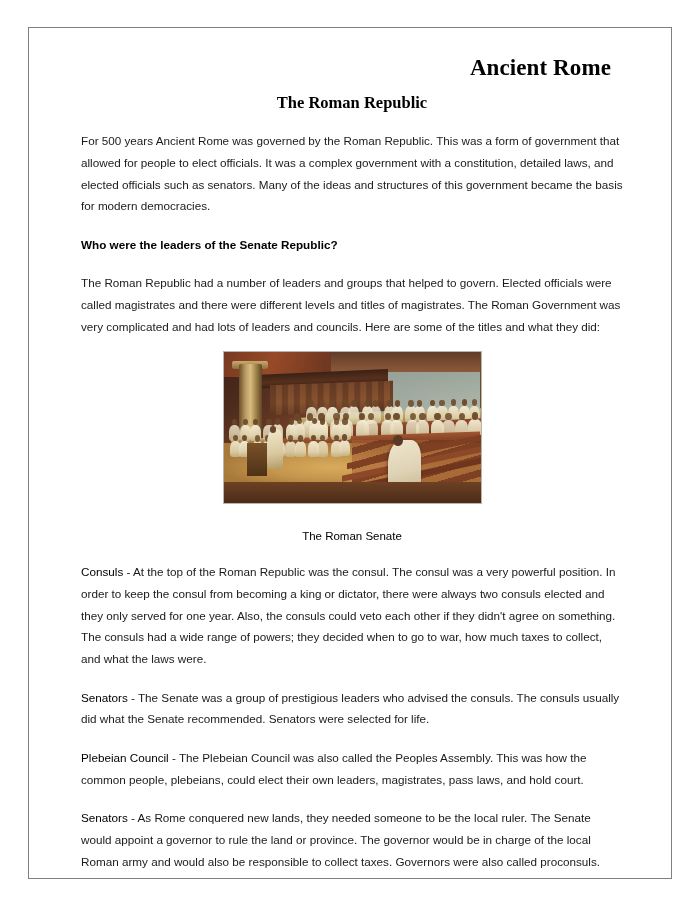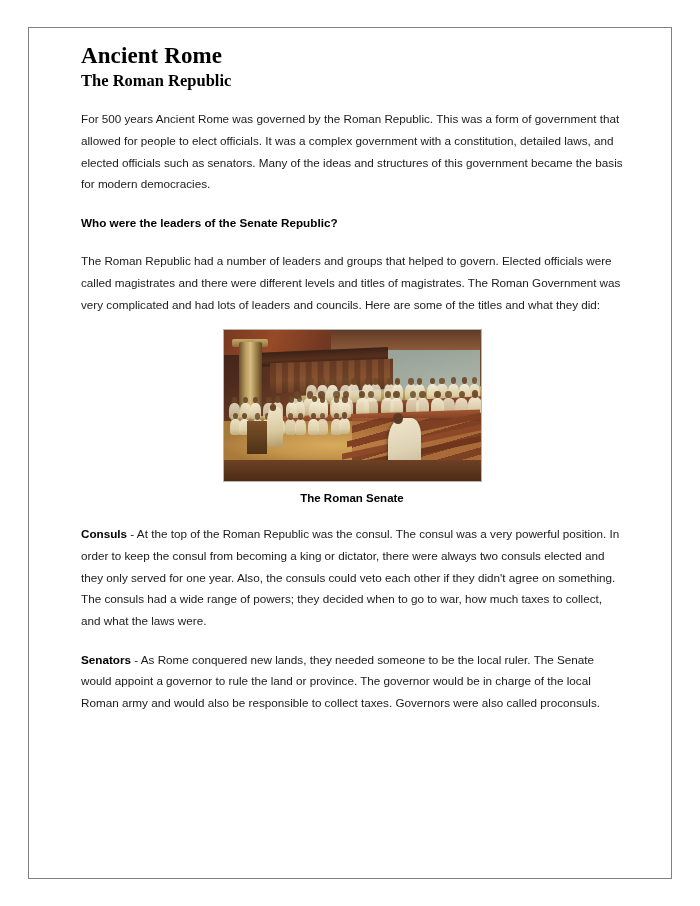--- a/index.html
+++ b/index.html
@@ -28,71 +28,71 @@
   .page-inner {
     position: absolute;
     left: 52px;
     top: 15px;
     width: 542px;
   }
   .doc-title {
     font-family: "Liberation Serif", serif;
     font-weight: bold;
     font-size: 23px;
-    text-align: left;
+    text-align: right;
     line-height: 1.15;
-    margin: 0;
+    margin: 12px;
     letter-spacing: 0.1px;
   }
   .doc-subtitle {
     font-family: "Liberation Serif", serif;
     font-weight: bold;
     font-size: 16.5px;
-    text-align: left;
+    text-align: center;
     line-height: 1.2;
     margin: 2px 0 0 0;
   }
   .body-para {
     font-size: 11.7px;
     line-height: 1.85;
     text-align: left;
     margin: 17px 0 0 0;
     color: #1a1a1a;
   }
   .section-heading {
     font-size: 11.7px;
     font-weight: bold;
     line-height: 1.85;
     margin: 17px 0 0 0;
     color: #000000;
   }
   .term {
-    font-weight: bold;
+    font-weight: normal;
     color: #000000;
   }
 
   
   .figure-block {
     margin: 14px 0 0 0;
     text-align: center;
   }
   .figure-img {
     position: relative;
     display: inline-block;
     width: 259px;
     height: 153px;
     border: 1px solid #b9b4ae;
     box-sizing: border-box;
     overflow: hidden;
     background: #6d4a2f;
   }
   .figure-caption {
     font-size: 11.5px;
-    font-weight: bold;
-    margin-top: 4px;
+    font-weight: normal;
+    margin-top: 20px;
     line-height: 1.4;
   }
 
   
   .pl { position: absolute; }
   .wall-right {
     left: 34%; top: 0; width: 66%; height: 63%;
     background:
       radial-gradient(ellipse 60% 50% at 40% 70%, rgba(150,160,150,0.55), rgba(120,132,124,0) 70%),
       linear-gradient(170deg, #8e9a93 0%, #9aa49a 35%, #aab2a6 62%, #b6b9a6 100%);
@@ -329,17 +329,19 @@
         <span class="pl speaker-head"></span>
         <span class="pl catiline"></span>
         <span class="pl catiline-head"></span>
         <span class="pl floor-front"></span>
       </div>
       <div class="figure-caption">The Roman Senate</div>
     </div>
 
     <div id="entries-container">
         <p class="body-para"><span class="term">Consuls</span><span> - </span><span>At the top of the Roman Republic was the consul. The consul was a very powerful position. In order to keep the consul from becoming a king or dictator, there were always two consuls elected and they only served for one year. Also, the consuls could veto each other if they didn't agree on something. The consuls had a wide range of powers; they decided when to go to war, how much taxes to collect, and what the laws were.</span></p>
+        <p class="body-para"><span class="term">Senators</span><span> - </span><span>The Senate was a group of prestigious leaders who advised the consuls. The consuls usually did what the Senate recommended. Senators were selected for life.</span></p>
+        <p class="body-para"><span class="term">Plebeian Council</span><span> - </span><span>The Plebeian Council was also called the Peoples Assembly. This was how the common people, plebeians, could elect their own leaders, magistrates, pass laws, and hold court.</span></p>
         <p class="body-para"><span class="term">Senators</span><span> - </span><span>As Rome conquered new lands, they needed someone to be the local ruler. The Senate would appoint a governor to rule the land or province. The governor would be in charge of the local Roman army and would also be responsible to collect taxes. Governors were also called proconsuls.</span></p>
       </div>
 
   </div>
 </div>
 
 </body></html>

